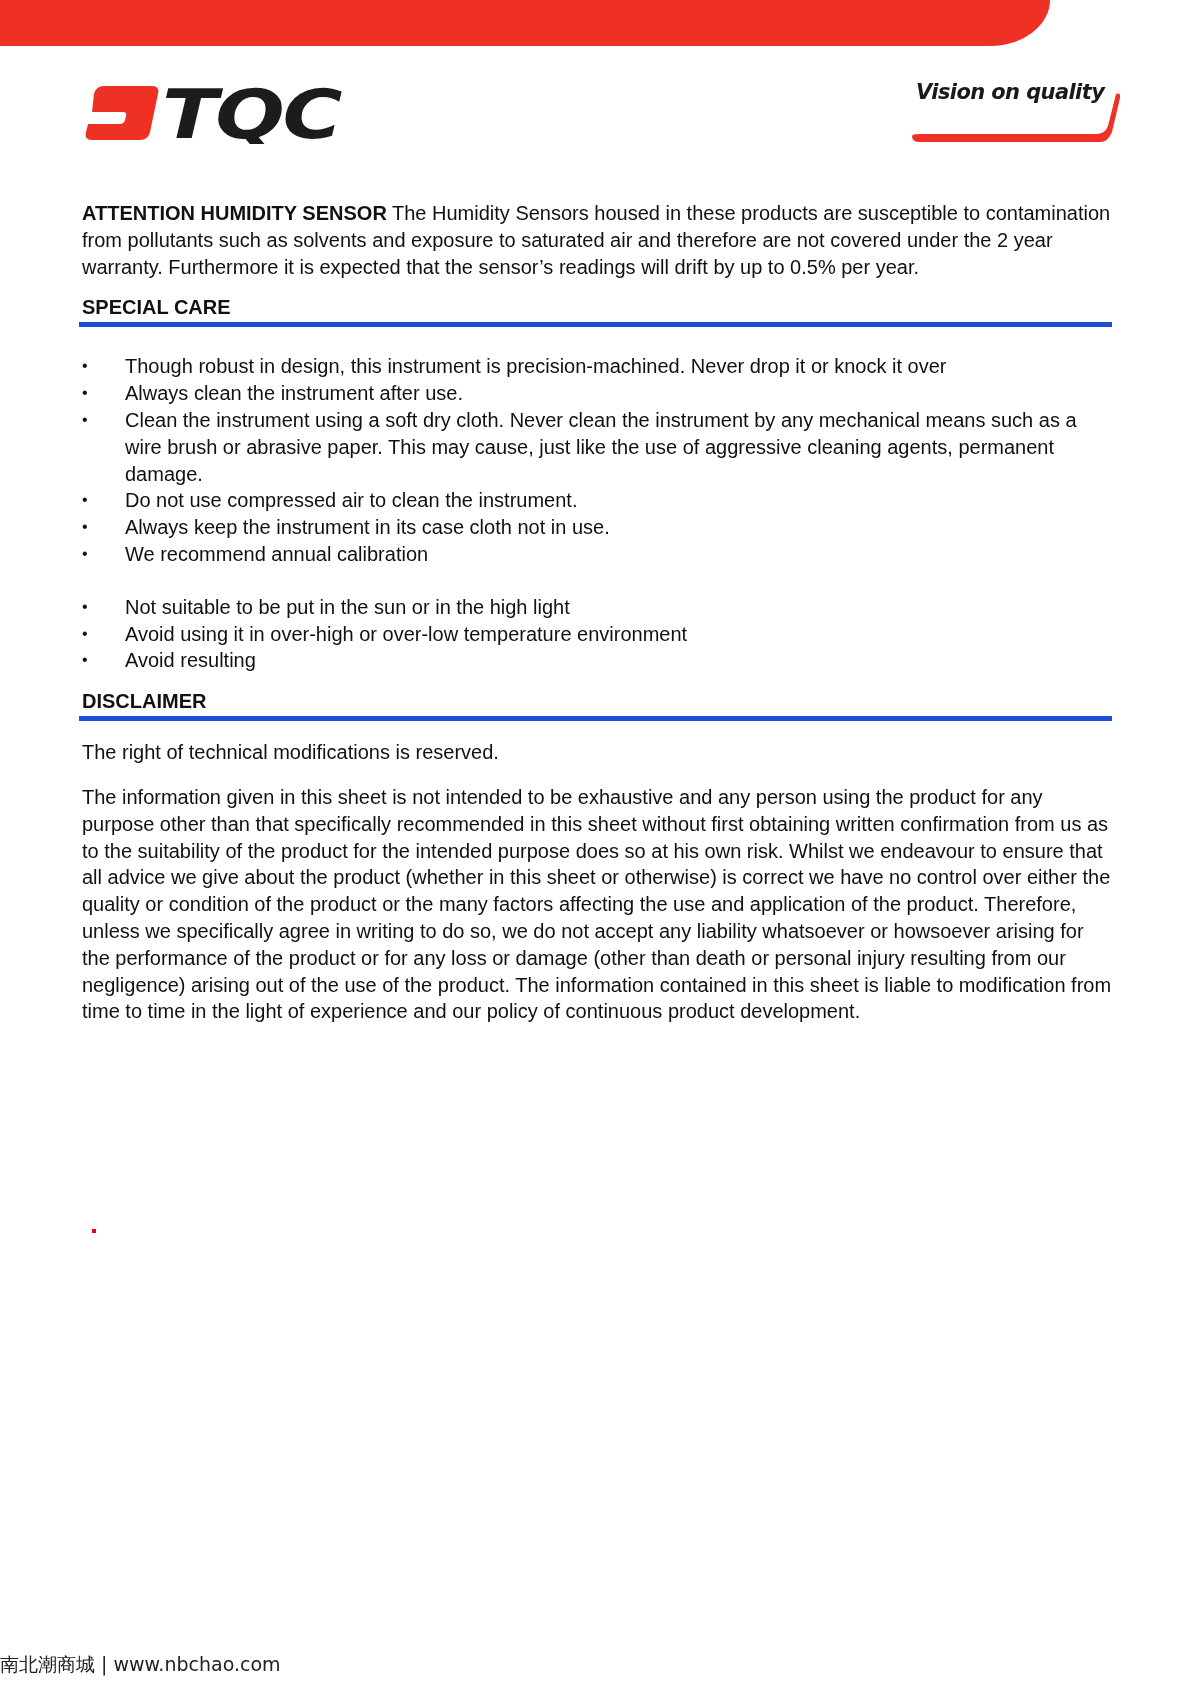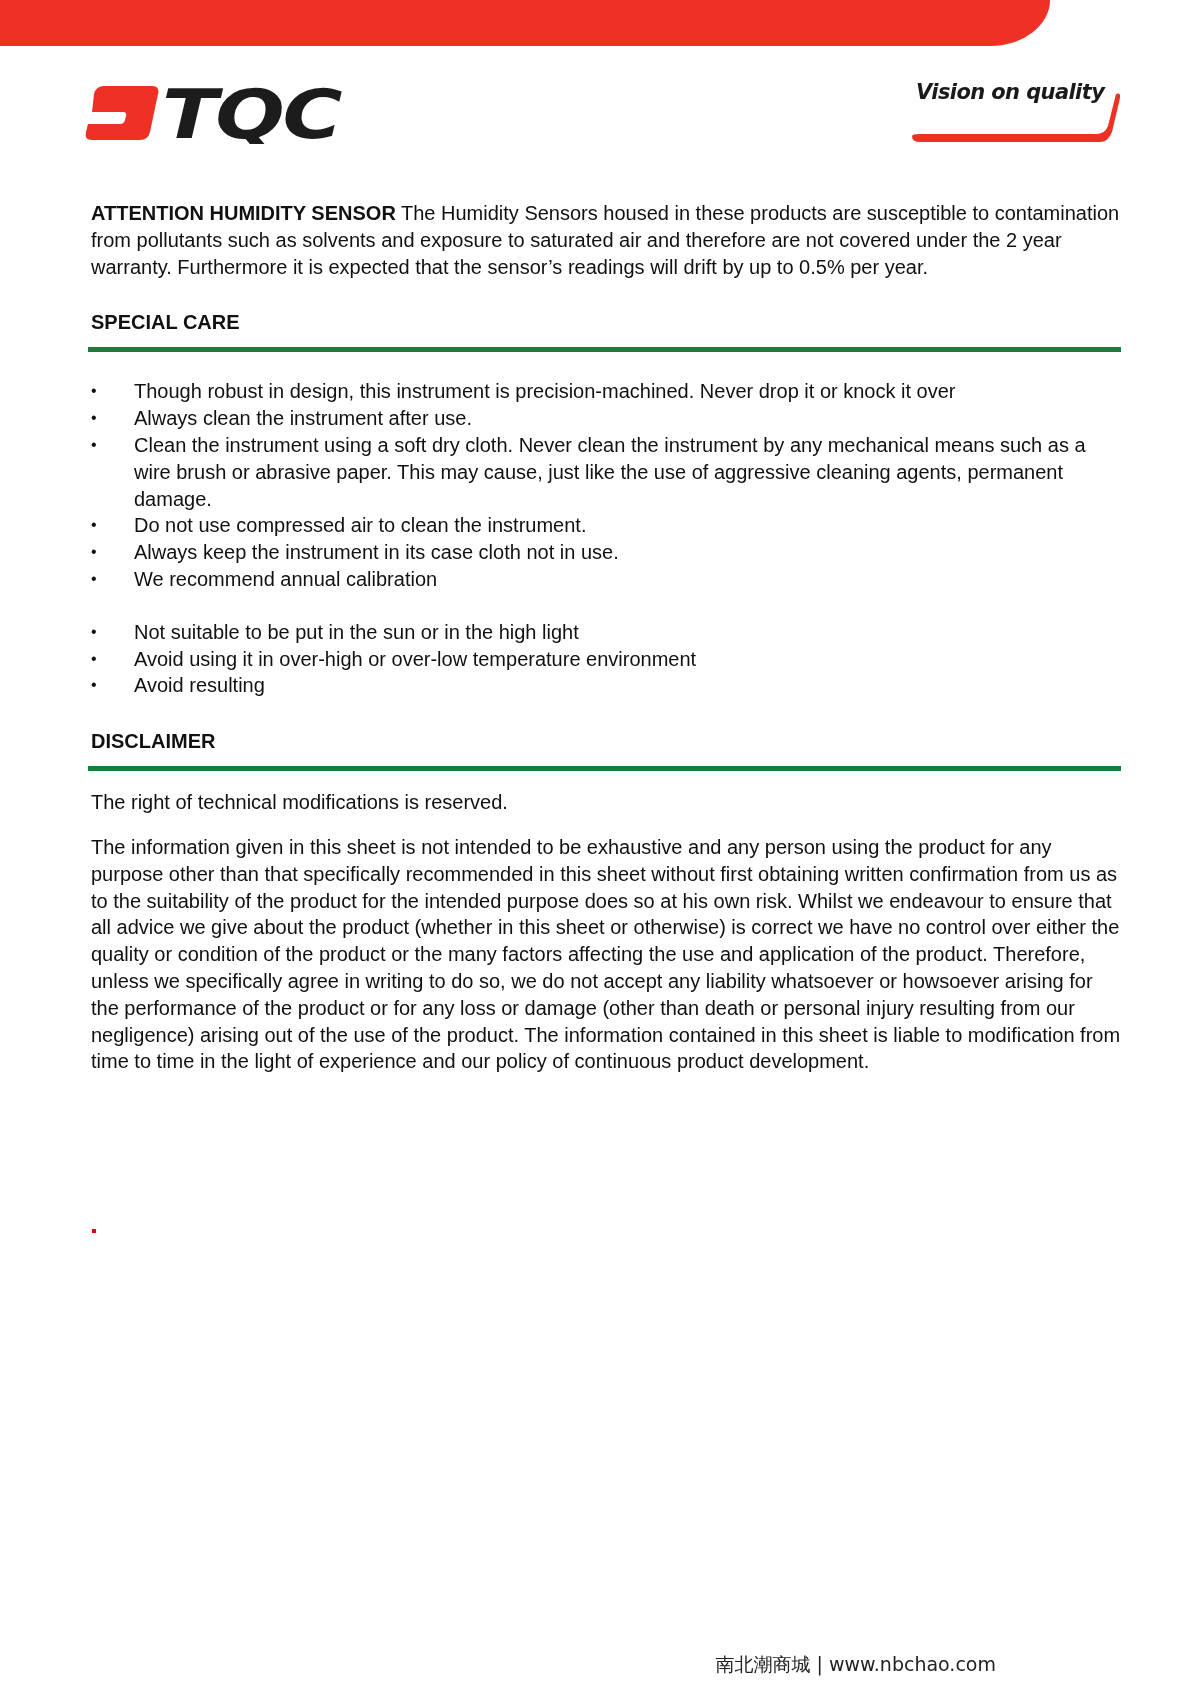--- a/index.html
+++ b/index.html
@@ -40,34 +40,34 @@
       color: #1a1a1a;
       white-space: nowrap;
     }
     .tagline-swoosh {
       position: absolute;
       left: 0; top: 0;
       width: 210px; height: 66px;
     }
     .content {
       position: absolute;
-      left: 91px; top: 200px;
+      left: 82px; top: 200px;
       width: 1030px;
       font-size: 20px;
       line-height: 26.8px;
     }
     .intro { margin: 0; }
     .intro b { font-weight: bold; }
     .section-head {
-      margin-top: 29px;
+      margin-top: 14px;
       font-weight: bold;
       font-size: 20px;
       line-height: 26px;
-      padding-bottom: 12px;
-      border-bottom: 5px solid #15803d;
+      padding-bottom: 2px;
+      border-bottom: 5px solid #1d4ed8;
       margin-left: -3px;
       padding-left: 3px;
       width: 1030px;
     }
     ul.bullets {
       list-style: none;
       margin: 26px 0 0 0;
       padding: 0;
     }
     ul.bullets li {
@@ -83,21 +83,21 @@
     .red-dot {
       position: absolute;
       left: 92px; top: 1229px;
       width: 4px; height: 4px;
       background: #e3001b;
     }
     .footer {
       position: absolute;
       left: 0; top: 1652px;
       width: 996px;
-      text-align: right;
+      text-align: left;
       font-family: "DejaVu Sans", sans-serif;
       font-size: 19px;
       color: #222;
     }
   </style>
 </head>
 <body>
 
 <div class="top-band"></div>
 

